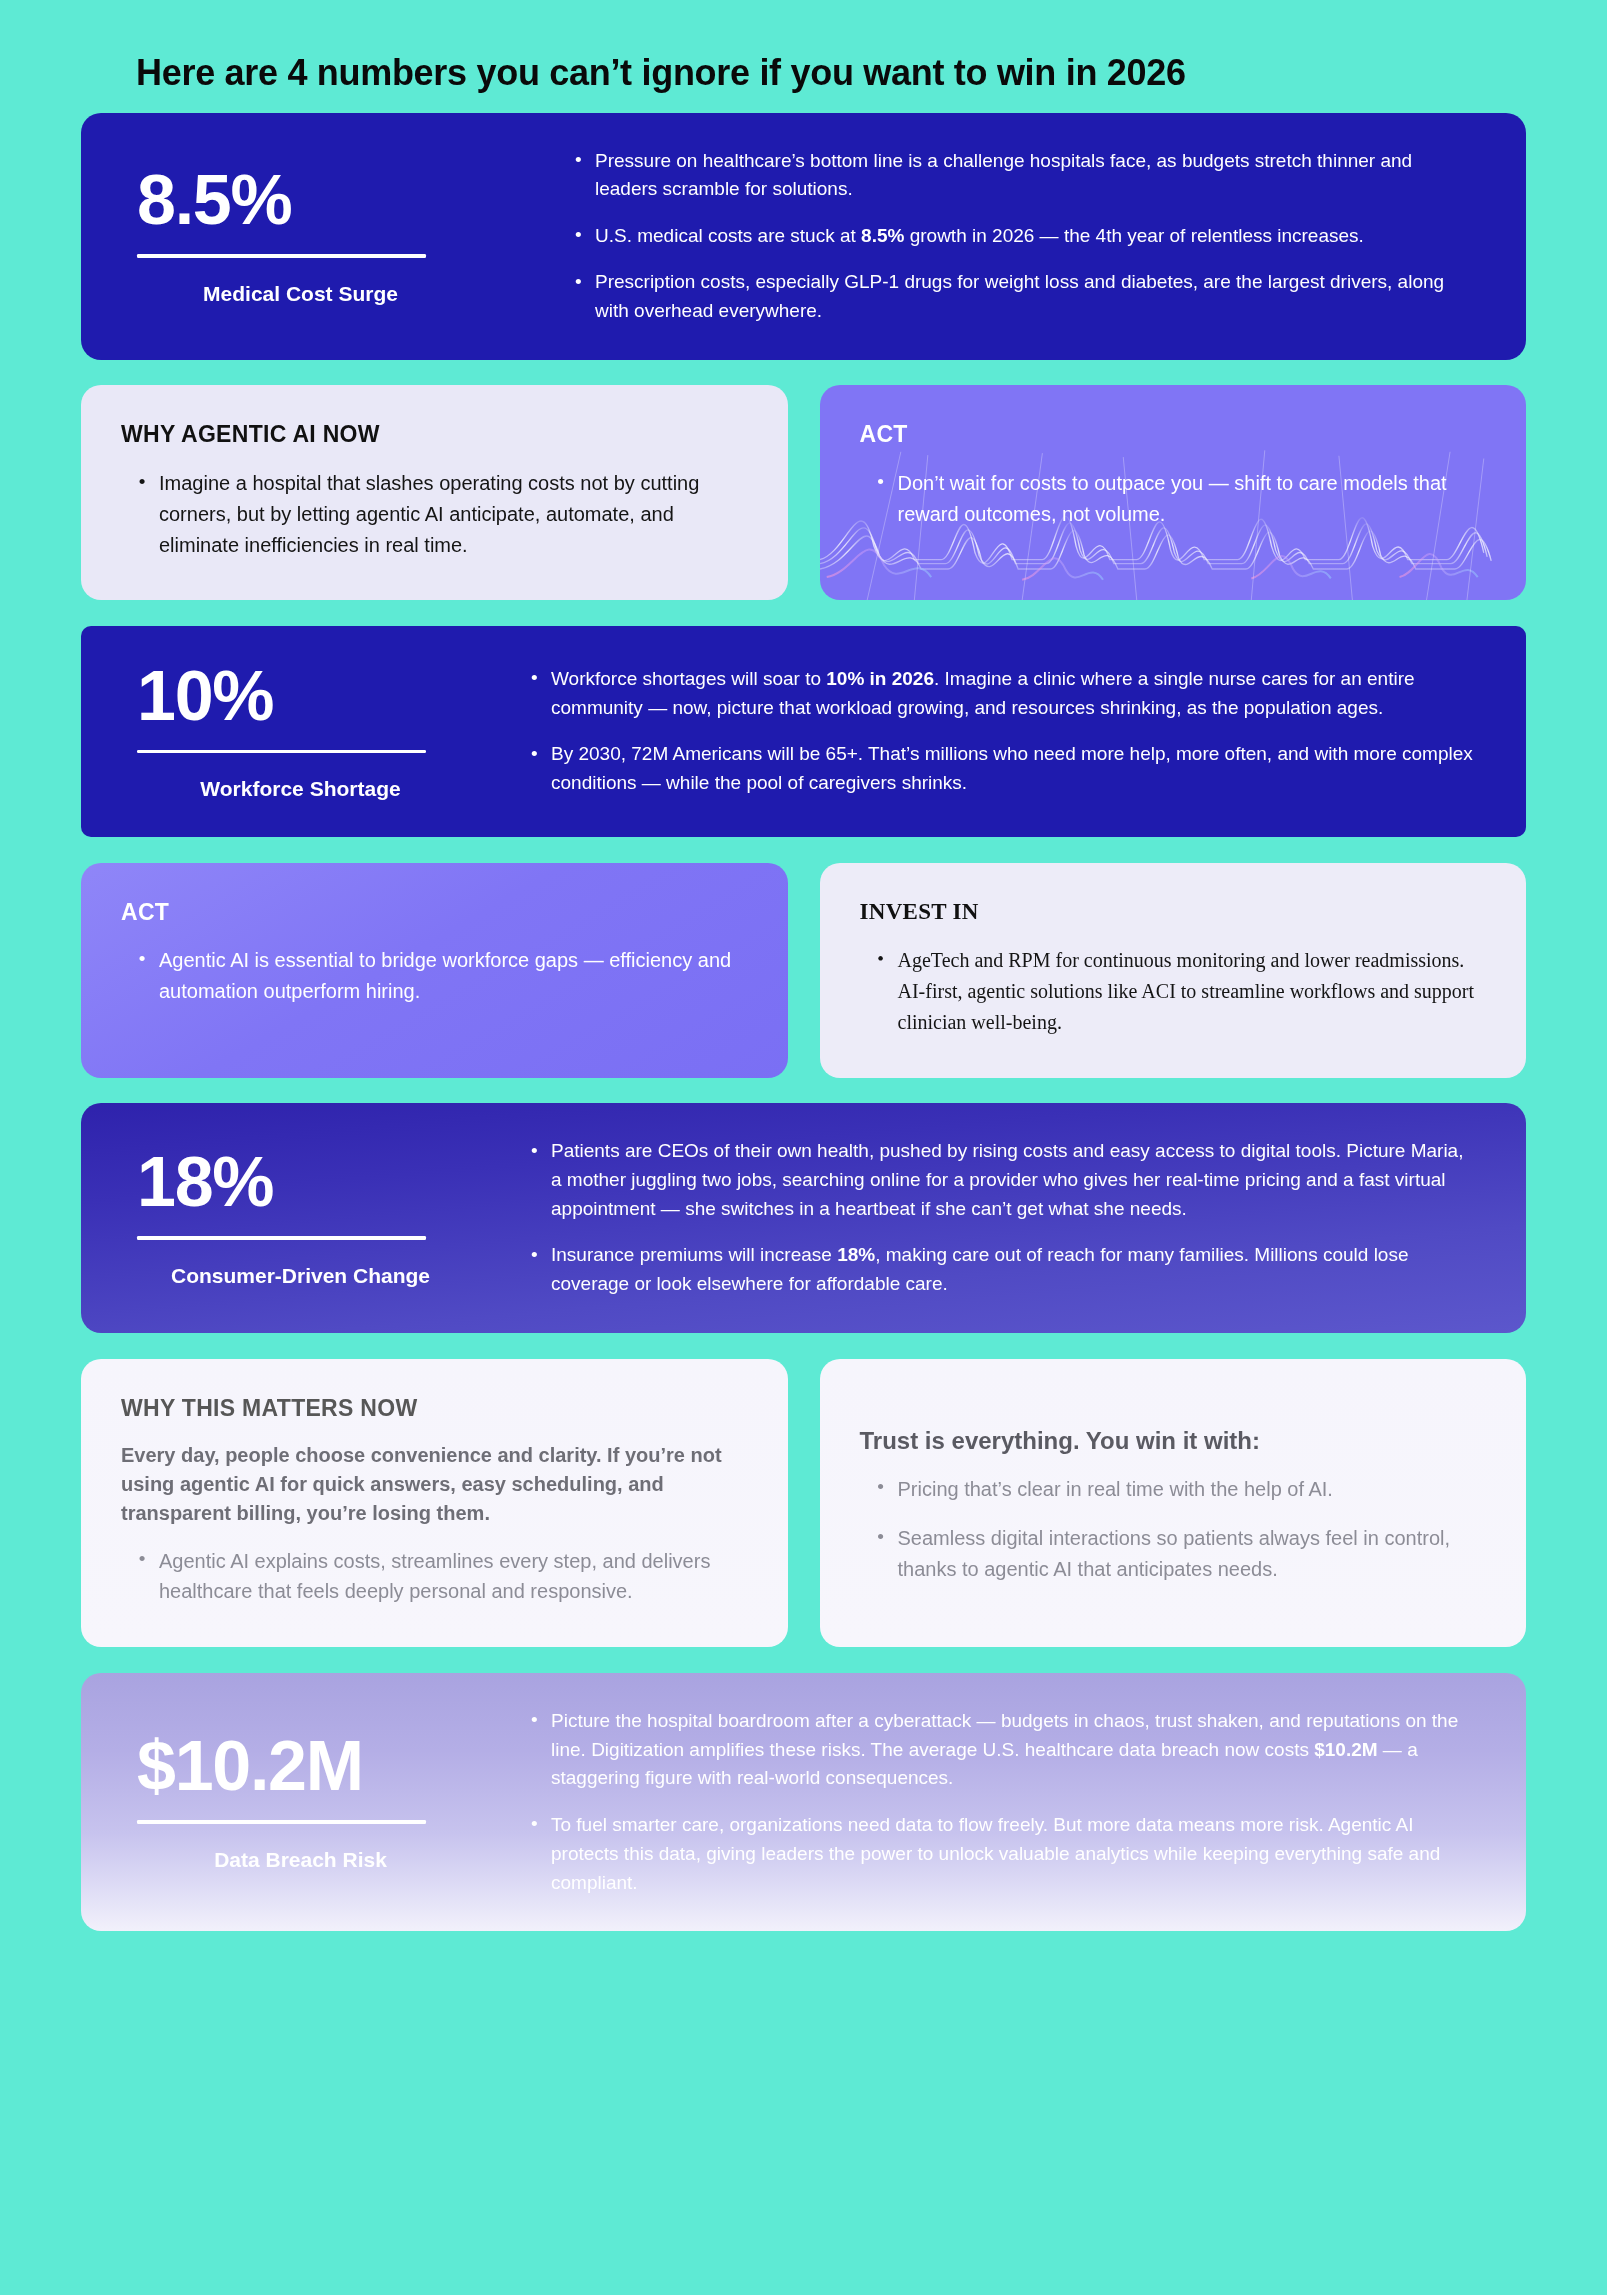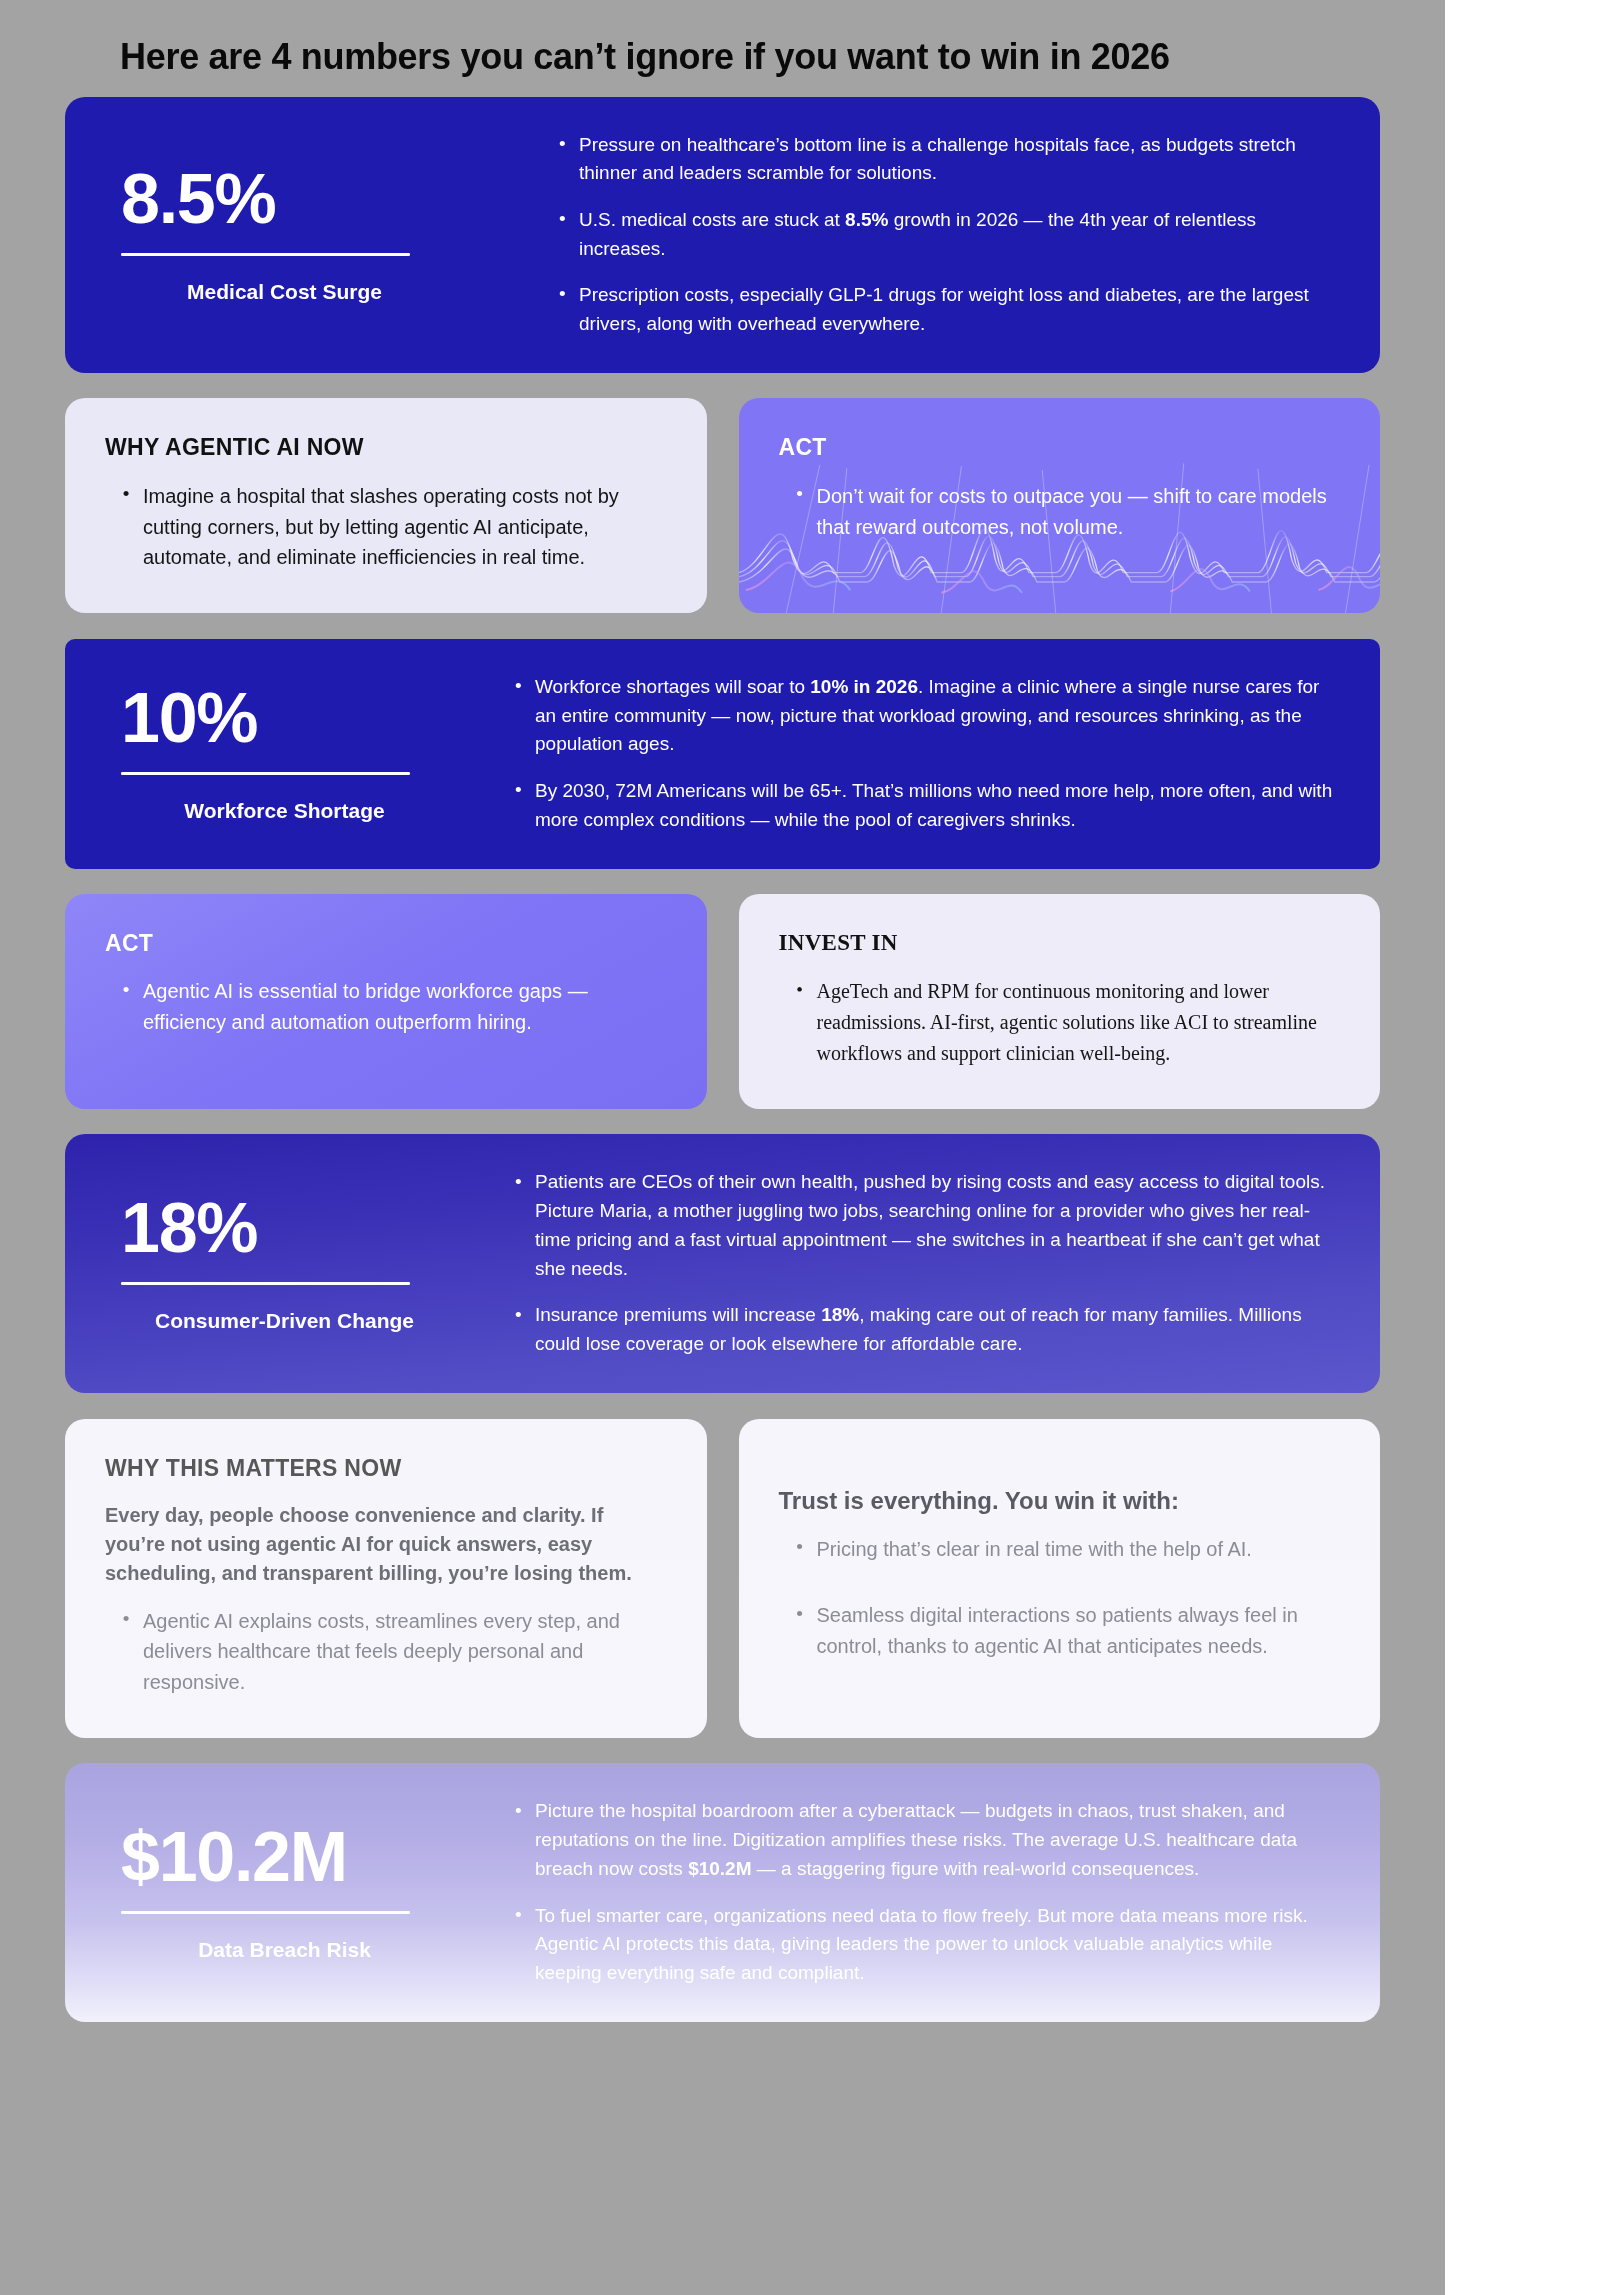--- a/index.html
+++ b/index.html
@@ -9,24 +9,24 @@
     font-family: "Liberation Sans", sans-serif;
   }
   body {
     width: 1613px;
     min-height: 2295px;
     overflow: hidden;
   }
 
   .page {
     position: relative;
-    width: 1445px;
+    width: 1607px;
     min-height: 2295px;
-    background: #a3a3a3;
-    padding: 0;
+    background: #5eead4;
+    padding: 16px;
   }
 
   
   .headline {
     font-size: 36px;
     font-weight: 800;
     color: #0a0a0a;
     letter-spacing: -0.3px;
     text-align: left;
     padding: 37px 0 0 120px;
@@ -148,21 +148,21 @@
   .side-heading.dark  { color: #111111; }
   .side-heading.white { color: #ffffff; }
   .side-heading.muted { color: #575757; }
 
   .side-bullets { list-style: none; padding-left: 15px; }
   .side-bullets li {
     position: relative;
     padding-left: 23px;
     font-size: 20px;
     line-height: 1.54;
-    margin-bottom: 36px;
+    margin-bottom: 19px;
   }
   .side-bullets li:last-child { margin-bottom: 0; }
   .side-bullets li::before {
     content: "•";
     position: absolute;
     left: 2.7px;
     top: -1.3px;
     font-size: 19px;
   }
   .side-bullets.dark li, .side-bullets.dark li::before { color: #151515; }

